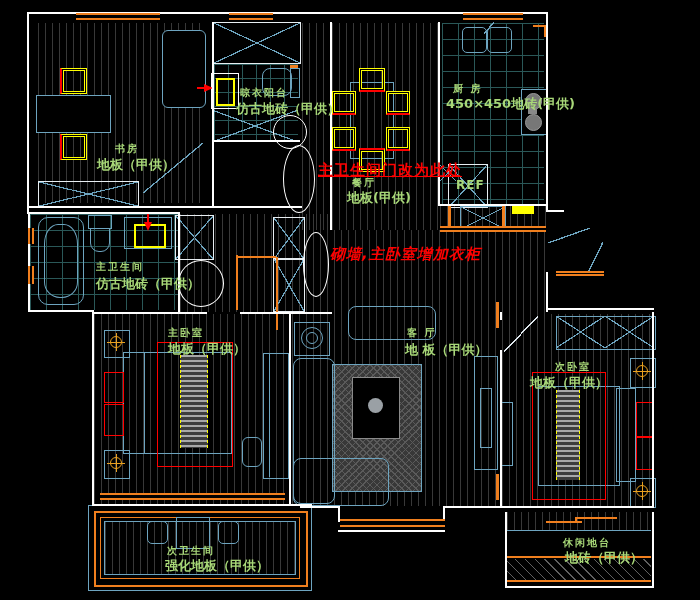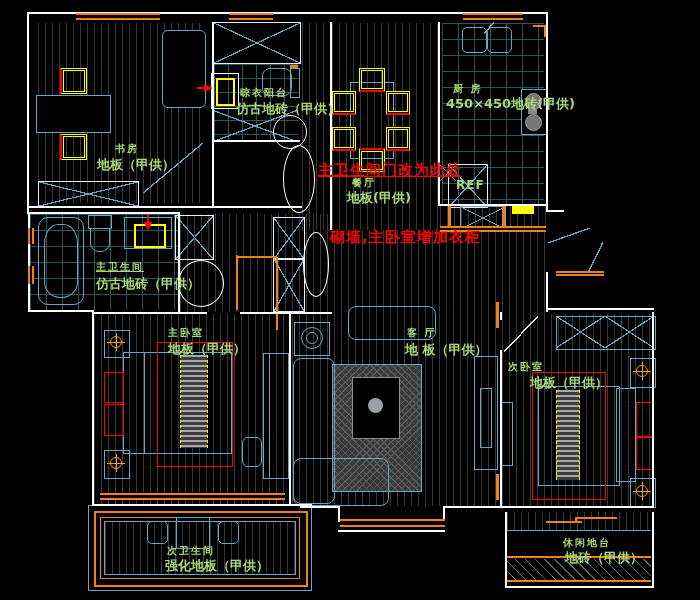--- a/index.html
+++ b/index.html
@@ -33,21 +33,21 @@
         linear-gradient(#e8a020,#e8a020) center/100% 1px no-repeat;}
   .lamp::after{content:"";position:absolute;inset:3px;border:1px solid #e8a020;border-radius:50%;}
   .blk{position:absolute;background:repeating-linear-gradient(to bottom,#a8a8a8 0 2px,#3d3d3d 2px 5px);
        border-left:1px dashed #ff0;border-right:1px dashed #ff0;}
   .rug{position:absolute;border:1px solid #6da4bf;background:
        repeating-linear-gradient(45deg,#5a5a5a 0 1px,transparent 1px 5px),
        repeating-linear-gradient(-45deg,#5a5a5a 0 1px,transparent 1px 5px),#383838;}
   .dhatch{position:absolute;background:repeating-linear-gradient(45deg,transparent 0 6px,#606060 6px 7px);}
   .lbl{position:absolute;color:#a8d878;font-weight:bold;font-size:10px;line-height:1;letter-spacing:2px;white-space:nowrap;}
   .sub{font-size:13px;letter-spacing:0;}
-  .u{text-decoration:underline;}
+  .u{}
   .ann{position:absolute;color:#f00;font-weight:bold;font-size:15px;line-height:1;letter-spacing:1px;white-space:nowrap;}
   .ref{position:absolute;color:#a8d878;font-weight:bold;font-size:12px;letter-spacing:1px;}
   .arrR{position:absolute;width:0;height:0;border-top:4px solid transparent;border-bottom:4px solid transparent;border-left:9px solid #f00;}
   .arrD{position:absolute;width:0;height:0;border-left:4px solid transparent;border-right:4px solid transparent;border-top:9px solid #f00;}
 </style>
 </head>
 <body>
 
 <div class="plan">
 
@@ -241,23 +241,23 @@
   <div class="lbl" style="left:352px;top:178px;">餐厅</div>
   <div class="lbl sub" style="left:347px;top:191px;">地板(甲供)</div>
   <div class="lbl" style="left:453px;top:84px;">厨 房</div>
   <div class="lbl sub" style="left:446px;top:97px;">450×450地砖(甲供)</div>
   <div class="lbl u" style="left:96px;top:262px;">主卫生间</div>
   <div class="lbl sub" style="left:96px;top:277px;">仿古地砖（甲供）</div>
   <div class="lbl" style="left:168px;top:328px;text-align:center;">主卧室</div>
   <div class="lbl sub" style="left:168px;top:342px;">地板（甲供）</div>
   <div class="lbl" style="left:407px;top:328px;">客 厅</div>
   <div class="lbl sub" style="left:405px;top:343px;">地 板（甲供）</div>
-  <div class="lbl" style="left:508px;top:362px;">次卧室</div>
+  <div class="lbl" style="left:555px;top:362px;">次卧室</div>
   <div class="lbl sub" style="left:530px;top:376px;">地板（甲供）</div>
   <div class="lbl" style="left:167px;top:546px;">次卫生间</div>
   <div class="lbl sub" style="left:165px;top:559px;">强化地板（甲供）</div>
   <div class="lbl" style="left:563px;top:538px;">休闲地台</div>
   <div class="lbl sub" style="left:565px;top:551px;">地砖（甲供）</div>
 
   <div class="ann" style="left:318px;top:163px;text-decoration:underline;">主卫生间门改为此处</div>
-  <div class="ann" style="left:330px;top:230px;">砌墙,主卧室增加衣柜</div>
+  <div class="ann" style="left:330px;top:247px;font-style:italic;">砌墙,主卧室增加衣柜</div>
 
 </div>
 
 </body></html>

